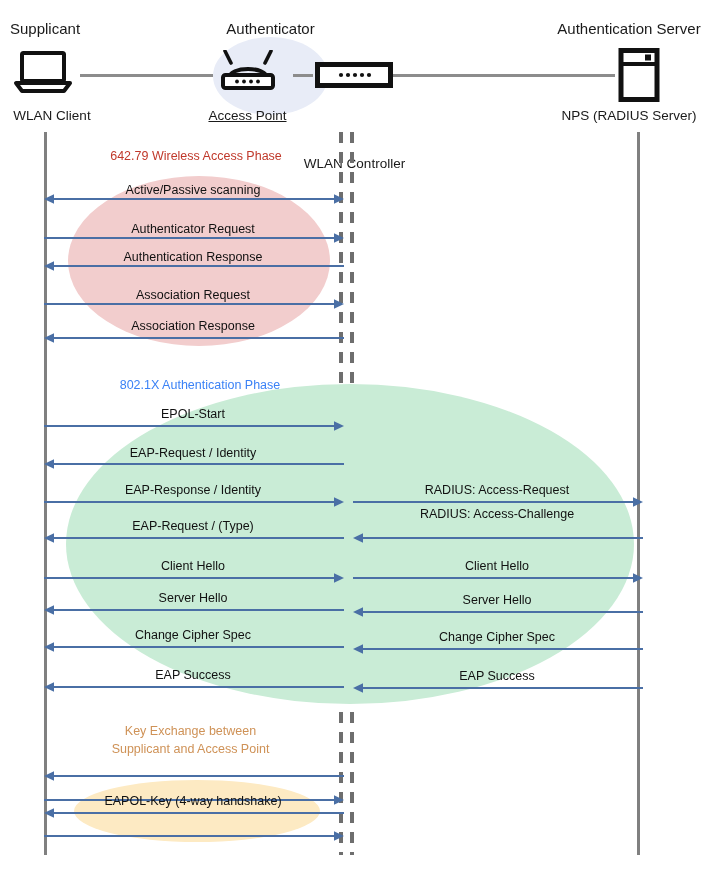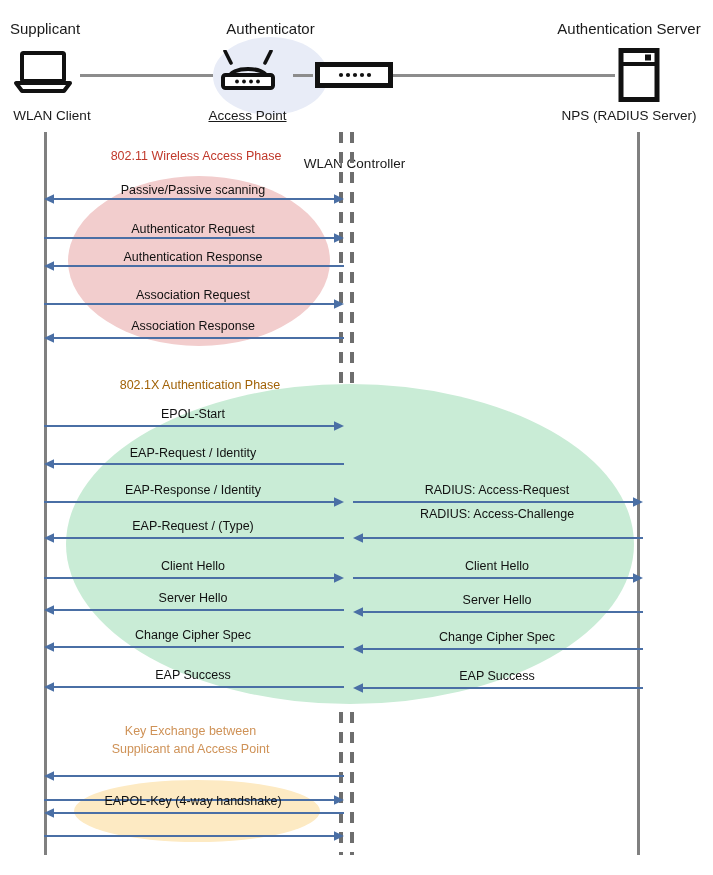--- a/index.html
+++ b/index.html
@@ -115,28 +115,28 @@
 
   <div class="abs lifeline-solid" style="left:44px;top:132px;height:723px;"></div>
   <div class="abs lifeline-dash" style="left:339px;top:132px;height:723px;"></div>
   <div class="abs lifeline-dash" style="left:350px;top:132px;height:723px;"></div>
   <div class="abs lifeline-solid" style="left:637px;top:132px;height:723px;"></div>
 
   <div class="abs phase-ellipse ell-red" style="left:68px;top:176px;width:262px;height:170px;"></div>
   <div class="abs phase-ellipse ell-green" style="left:66px;top:384px;width:568px;height:320px;"></div>
   <div class="abs phase-ellipse ell-orange" style="left:74px;top:780px;width:246px;height:62px;"></div>
 
-  <div class="abs phase-label" style="left:80px;top:147px;width:232px;color:#c0392b;">802.11 Wireless Access Phase</div>
-
-  <div class="abs phase-label" style="left:90px;top:376px;width:220px;color:#a16207;">802.1X Authentication Phase</div>
+  <div class="abs phase-label" style="left:80px;top:147px;width:232px;color:#c0392b;">642.79 Wireless Access Phase</div>
+
+  <div class="abs phase-label" style="left:90px;top:376px;width:220px;color:#3b82f6;">802.1X Authentication Phase</div>
 
   <div class="abs phase-label" style="left:88px;top:740px;width:205px;color:#cf9257;">Supplicant and Access Point</div>
   <div class="abs phase-label" style="left:88px;top:722px;width:205px;color:#cf9257;">Key Exchange between</div>
 
-  <div class="abs msg-label" style="left:46px;top:183px;width:294px;">Passive/Passive scanning</div>
+  <div class="abs msg-label" style="left:46px;top:183px;width:294px;">Active/Passive scanning</div>
   <div class="abs" style="left:44px;top:192px;">
     <svg class="arrow-svg" width="300" height="14" viewBox="0 0 300 14">
       <line x1="6" y1="7" x2="294" y2="7" stroke="#4a6fa5" stroke-width="1.8"></line>
       <path d="M0 7 L10 2.2 L10 11.8 Z" fill="#4a6fa5"></path>
       <path d="M300 7 L290 2.2 L290 11.8 Z" fill="#4a6fa5"></path>
     </svg>
   </div>
 
   <div class="abs msg-label" style="left:46px;top:222px;width:294px;">Authenticator Request</div>
   <div class="abs" style="left:44px;top:231px;">

